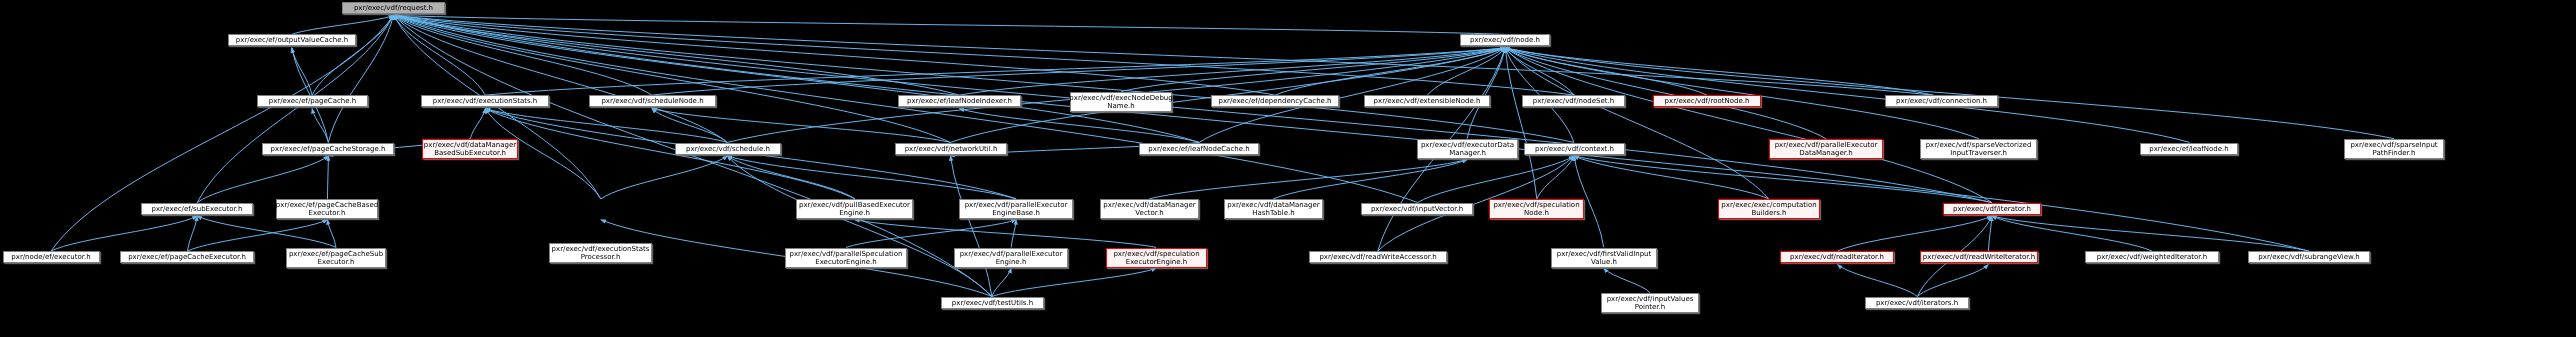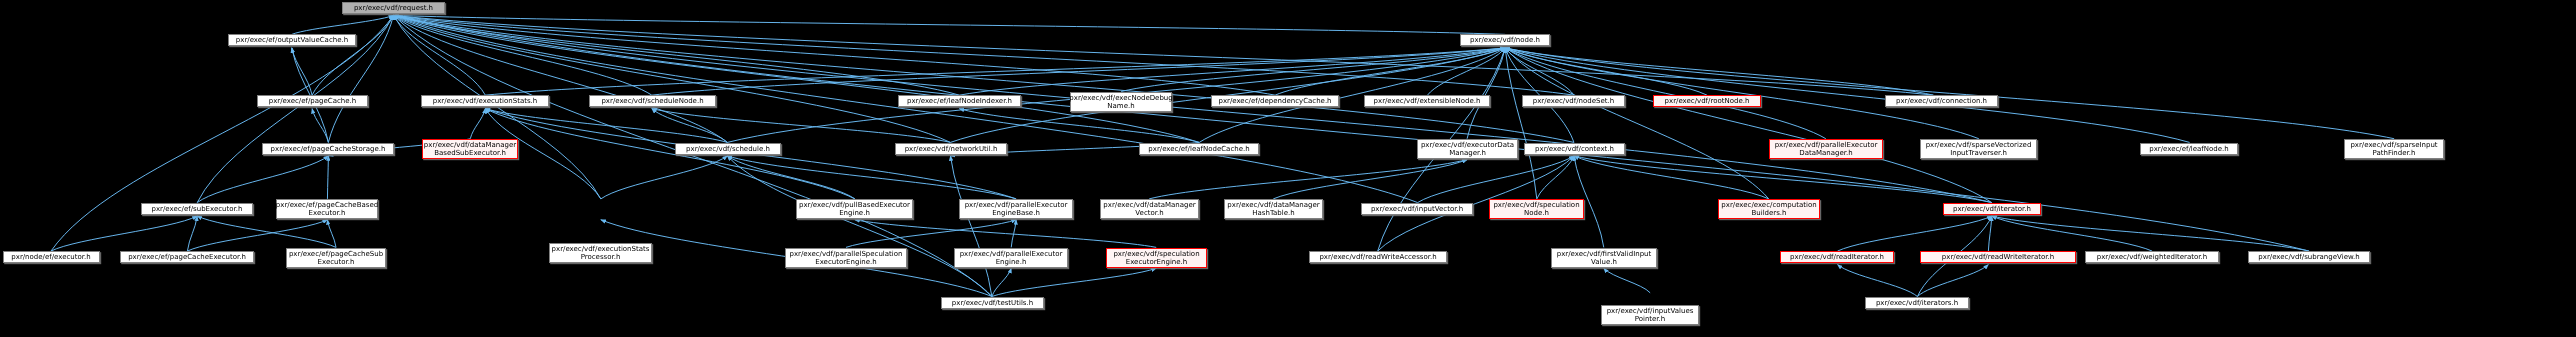--- a/index.html
+++ b/index.html
@@ -175,22 +175,22 @@
       <div class="node" style="left: 785px; top: 248px; width: 122px; height: 19.7px;">pxr/exec/vdf/parallelSpeculation
 ExecutorEngine.h</div>
       <div class="node" style="left: 954px; top: 248px; width: 114px; height: 19.7px;">pxr/exec/vdf/parallelExecutor
 Engine.h</div>
       <div class="node hl" style="left: 1106px; top: 248px; width: 101px; height: 19.7px;">pxr/exec/vdf/speculation
 ExecutorEngine.h</div>
       <div class="node" style="left: 1309px; top: 251px; width: 138px; height: 12.3px;">pxr/exec/vdf/readWriteAccessor.h</div>
       <div class="node" style="left: 1551px; top: 248px; width: 106px; height: 19.7px;">pxr/exec/vdf/firstValidInput
 Value.h</div>
       <div class="node hl" style="left: 1780px; top: 251px; width: 114px; height: 12.3px;">pxr/exec/vdf/readIterator.h</div>
-      <div class="node hl" style="left: 1920px; top: 251px; width: 156px; height: 12.3px;">pxr/exec/vdf/readWriteIterator.h</div>
+      <div class="node hl" style="left: 1920px; top: 251px; width: 118px; height: 12.3px;">pxr/exec/vdf/readWriteIterator.h</div>
       <div class="node" style="left: 2085px; top: 251px; width: 134px; height: 12.3px;">pxr/exec/vdf/weightedIterator.h</div>
       <div class="node" style="left: 2248px; top: 251px; width: 122px; height: 12.3px;">pxr/exec/vdf/subrangeView.h</div>
       <div class="node" style="left: 941px; top: 297px; width: 103px; height: 12.3px;">pxr/exec/vdf/testUtils.h</div>
-      <div class="node" style="left: 1601px; top: 293px; width: 98px; height: 19.7px; margin-top: 12px;">pxr/exec/vdf/inputValues
+      <div class="node" style="left: 1601px; top: 293px; width: 98px; height: 19.7px;">pxr/exec/vdf/inputValues
 Pointer.h</div>
       <div class="node" style="left: 1865px; top: 297px; width: 104px; height: 12.3px;">pxr/exec/vdf/iterators.h</div>
     </div>
 </div>
 
 
 </body></html>

